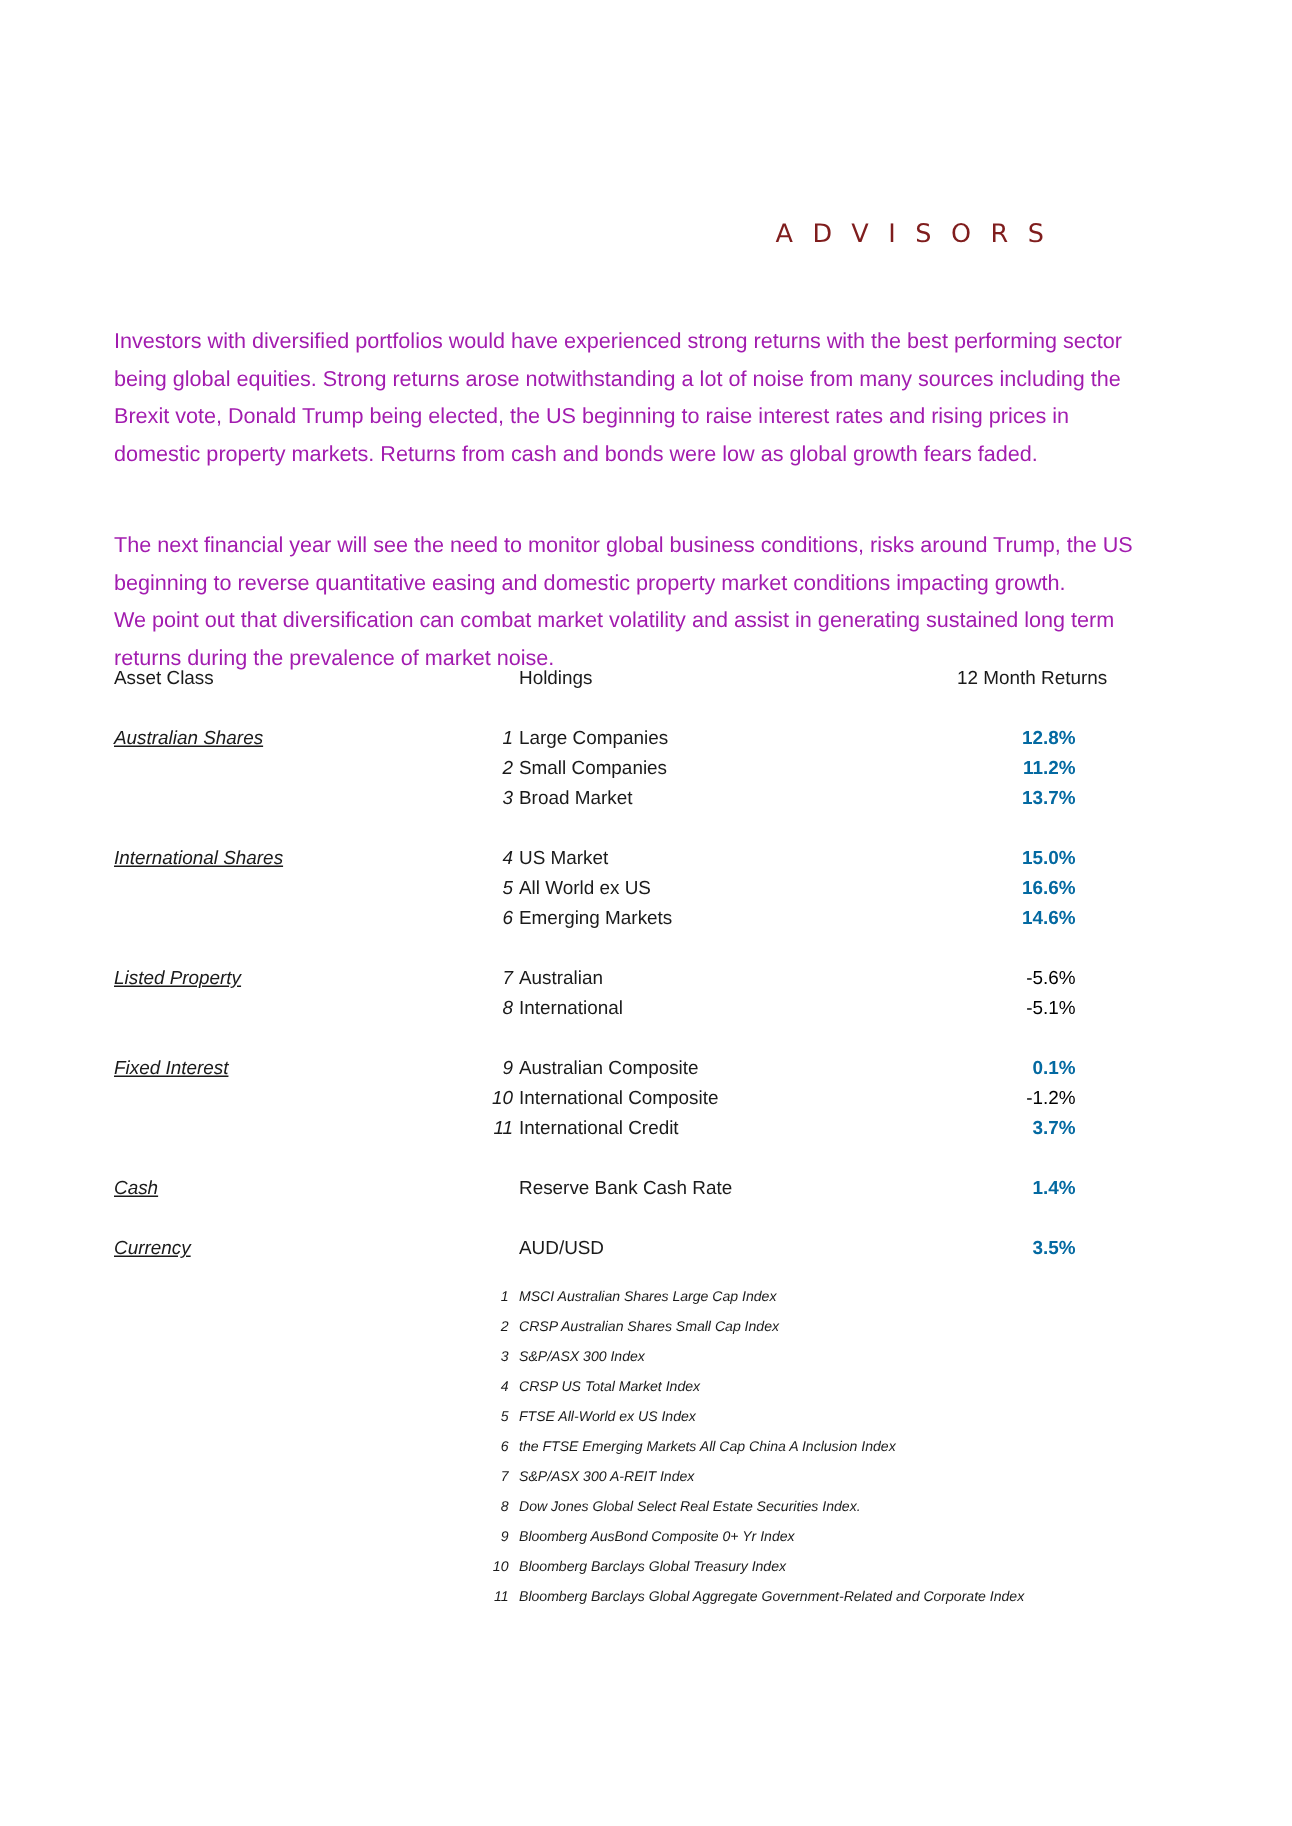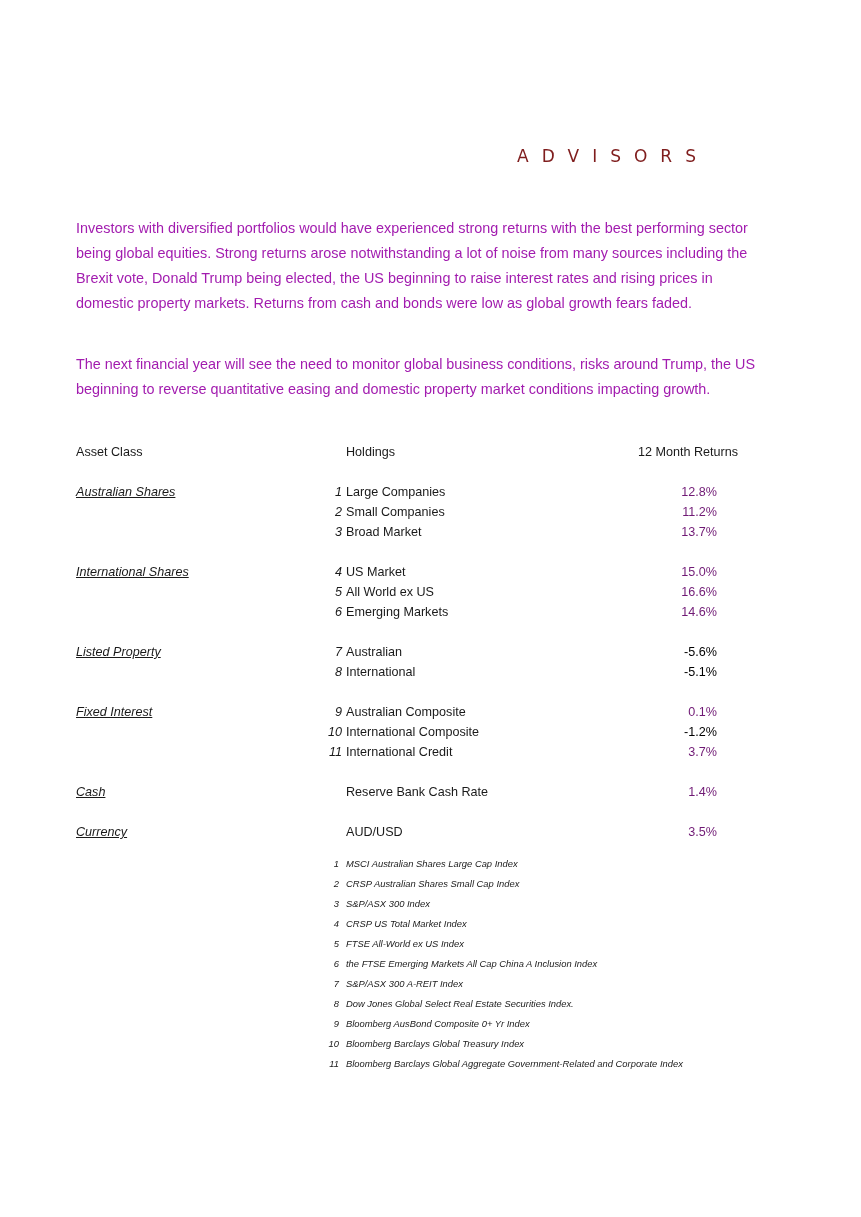--- a/index.html
+++ b/index.html
@@ -26,36 +26,37 @@
   .p2 { top: 326px; margin-top: 26px; }
   .hdr { position: absolute; top: 445px; font-size: 12.6px; }
   .hdr-asset { left: 76px; }
   .hdr-hold { left: 346px; }
   .hdr-ret { left: 638px; }
   .row { position: absolute; left: 0; width: 861px; height: 20px; font-size: 12.6px; }
   .cls { position: absolute; left: 76px; font-style: italic; text-decoration: underline; }
   .num { position: absolute; right: 519px; font-style: italic; }
   .name { position: absolute; left: 346px; }
   .ret { position: absolute; right: 144px; }
-  .pos { color: #701a75; }
+  .pos { color: #0369a1; font-weight: bold; }
   .neg { color: #000000; }
   .fn { position: absolute; left: 0; width: 861px; height: 18px; font-size: 9.4px; font-style: italic; }
   .fn-num { position: absolute; right: 522px; }
   .fn-text { position: absolute; left: 346px; }
 </style>
 </head>
 <body>
 
 <div class="logo">
   <div class="logo-sub">ADVISORS</div>
 </div>
 
 <p class="para p1">Investors with diversified portfolios would have experienced strong returns with the best performing sector being global equities. Strong returns arose notwithstanding a lot of noise from many sources including the Brexit vote, Donald Trump being elected, the US beginning to raise interest rates and rising prices in domestic property markets. Returns from cash and bonds were low as global growth fears faded.</p>
 <div class="para p2">
   <div>The next financial year will see the need to monitor global business conditions, risks around Trump, the US beginning to reverse quantitative easing and domestic property market conditions impacting growth.</div>
+  <div>We point out that diversification can combat market volatility and assist in generating sustained long term returns during the prevalence of market noise.</div>
 </div>
 
 <div class="hdr hdr-asset">Asset Class</div>
 <div class="hdr hdr-hold">Holdings</div>
 <div class="hdr hdr-ret">12 Month Returns</div>
 
 <div id="rows">
     <div class="row" style="top: 485px;">
       <span class="cls">Australian Shares</span>
       <span class="num">1</span>

